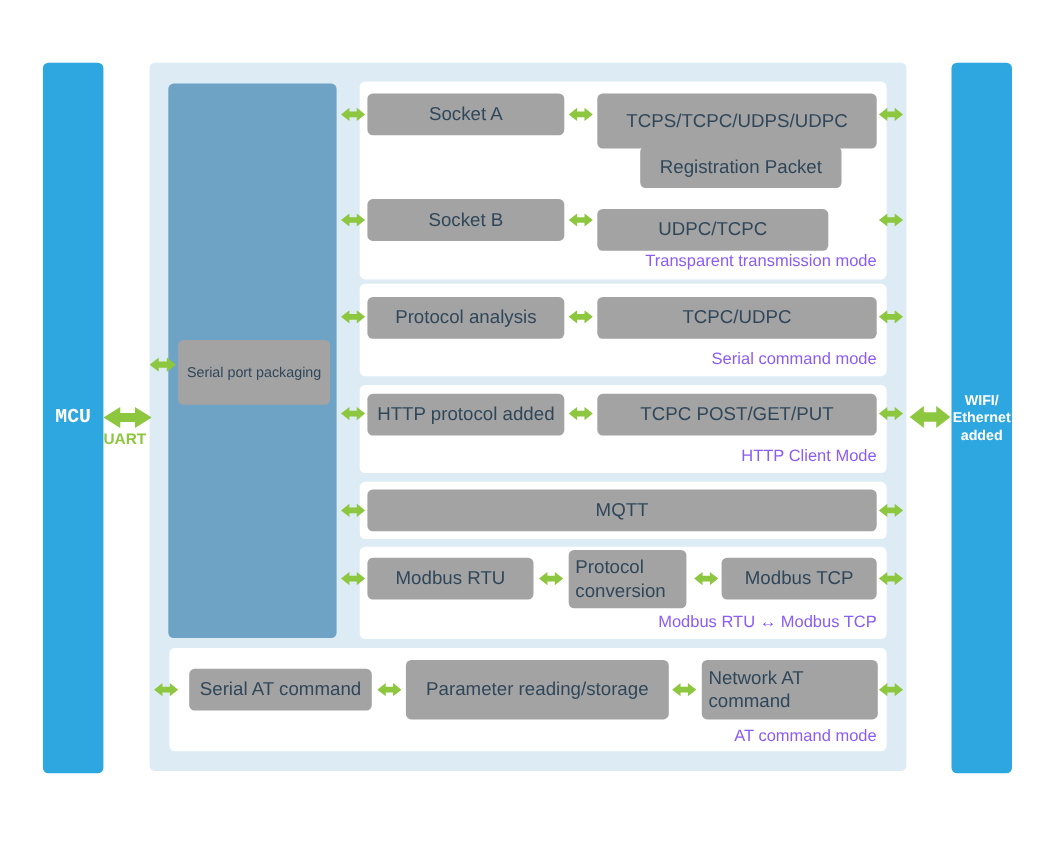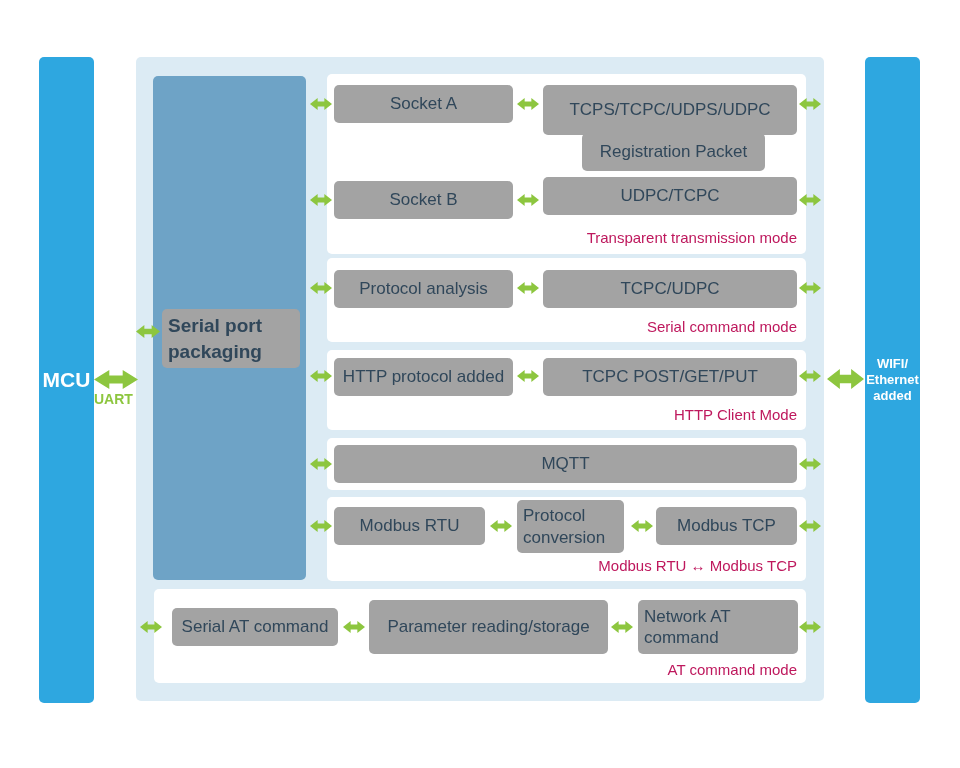--- a/index.html
+++ b/index.html
@@ -5,41 +5,41 @@
   html,body { margin:0; padding:0; background:#ffffff; }
   #stage {
     position:relative; width:960px; height:768px; background:#ffffff;
     font-family:"Liberation Sans", sans-serif; overflow:hidden;
   }
   .vbar {
     position:absolute; top:57px; height:646px; background:#2ea7e0;
     border-radius:5px; display:flex; flex-direction:column;
     align-items:center; justify-content:center; color:#ffffff; font-weight:bold;
   }
-  #mcu-bar  { left:39px;  width:55px; font-size:21px; }
+  #mcu-bar  { left:39px;  width:55px; font-size:18px;font-family:Liberation Mono, monospace; }
   #wifi-bar { left:865px; width:55px; font-size:13px; line-height:1.25; text-align:center;align-items:center; }
   #container { position:absolute; left:136px; top:57px; width:688px; height:644px;
     background:#dcebf4; border-radius:5px; }
   #darkpanel { position:absolute; left:153px; top:76px; width:153px; height:504px;
     background:#6ea3c6; border-radius:5px; }
   .panel { position:absolute; background:#ffffff; border-radius:5px; }
   #p1 { left:327px; top:74px;  width:479px; height:180px; }
   #p2 { left:327px; top:258px; width:479px; height:84px; }
   #p3 { left:327px; top:350px; width:479px; height:80px; }
   #p4 { left:327px; top:438px; width:479px; height:52px; }
   #p5 { left:327px; top:497px; width:479px; height:84px; }
   #p6 { left:154px; top:589px; width:652px; height:94px; }
   .box {
     position:absolute; background:#a3a3a3; border-radius:5px; color:#30475a;
     font-size:17px; display:flex; align-items:center; justify-content:center;
     text-align:left; line-height:1.25; padding:0 6px; box-sizing:border-box;
   }
-  #serialbox { font-size:19px; line-height:1.35;font-weight:bold; }
+  #serialbox { font-size:13px; line-height:1.35; }
   .mode-label {
-    position:absolute; left:500px; width:297px; color:#be185d;
+    position:absolute; left:500px; width:297px; color:#8b5cf6;
     font-size:15px; text-align:right;
   }
   .arr { position:absolute; fill:#8dc63f; display:block; }
   #uart {
     position:absolute; left:94px; top:391px; width:44px; text-align:left;
     color:#8dc63f; font-weight:bold; font-size:14px;
   }
 </style>
 </head>
 <body>
@@ -73,21 +73,21 @@
   <div id="p2" class="panel"></div>
   <div id="p3" class="panel"></div>
   <div id="p4" class="panel"></div>
   <div id="p5" class="panel"></div>
   <div id="p6" class="panel"></div>
 
   <div class="box" style="left:334px;top:85px;width:179px;height:38px">Socket A</div>
   <div class="box" style="left:543px;top:85px;width:254px;height:50px">TCPS/TCPC/UDPS/UDPC</div>
   <div class="box" style="left:582px;top:133px;width:183px;height:38px">Registration Packet</div>
   <div class="box" style="left:334px;top:181px;width:179px;height:38px">Socket B</div>
-  <div class="box" style="left:543px;top:177px;width:254px;height:38px">UDPC/TCPC</div>
+  <div class="box" style="left:543px;top:190px;width:210px;height:38px">UDPC/TCPC</div>
   <div class="mode-label" style="top:229px">Transparent transmission mode</div>
 
   <div class="box" style="left:334px;top:270px;width:179px;height:38px">Protocol analysis</div>
   <div class="box" style="left:543px;top:270px;width:254px;height:38px">TCPC/UDPC</div>
   <div class="mode-label" style="top:318px">Serial command mode</div>
 
   <div class="box" style="left:334px;top:358px;width:179px;height:38px">HTTP protocol added</div>
   <div class="box" style="left:543px;top:358px;width:254px;height:38px">TCPC POST/GET/PUT</div>
   <div class="mode-label" style="top:406px">HTTP Client Mode</div>
 

